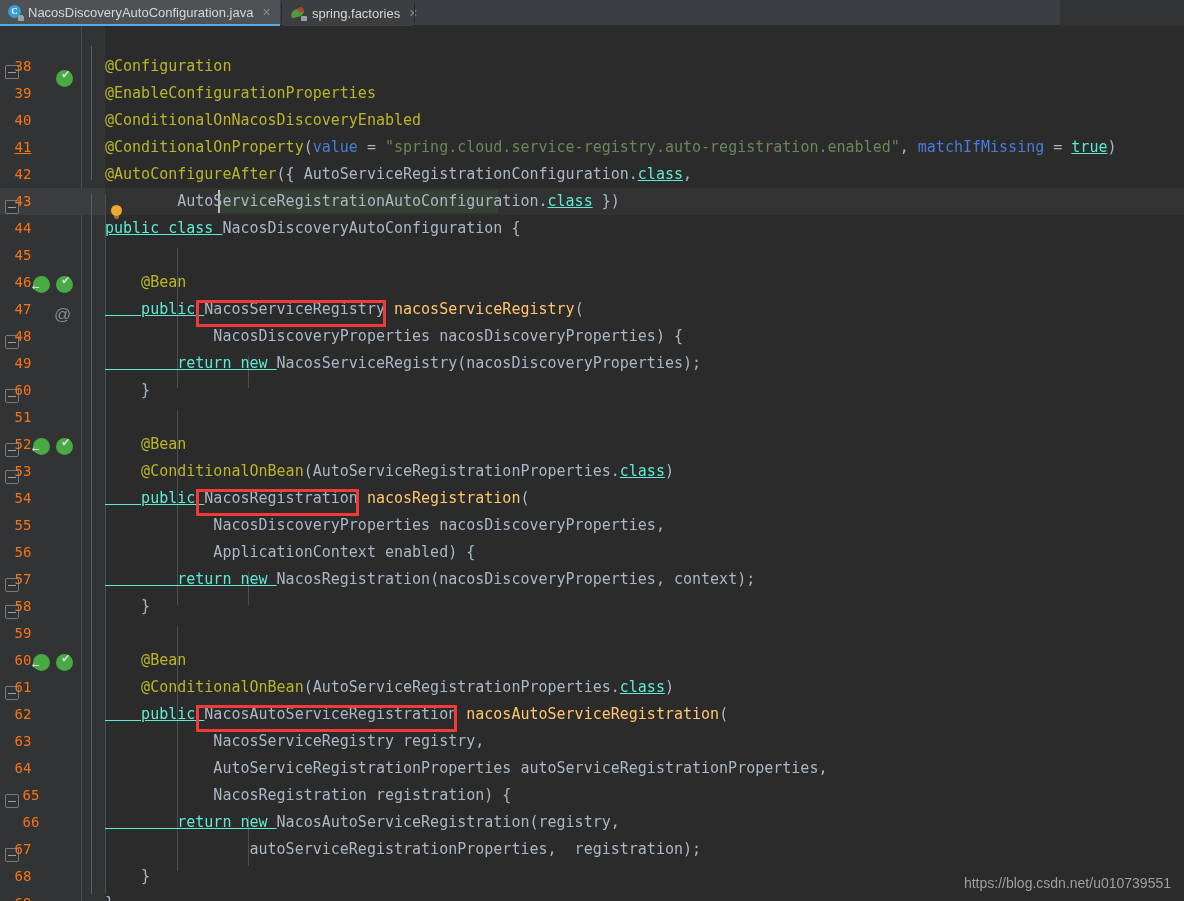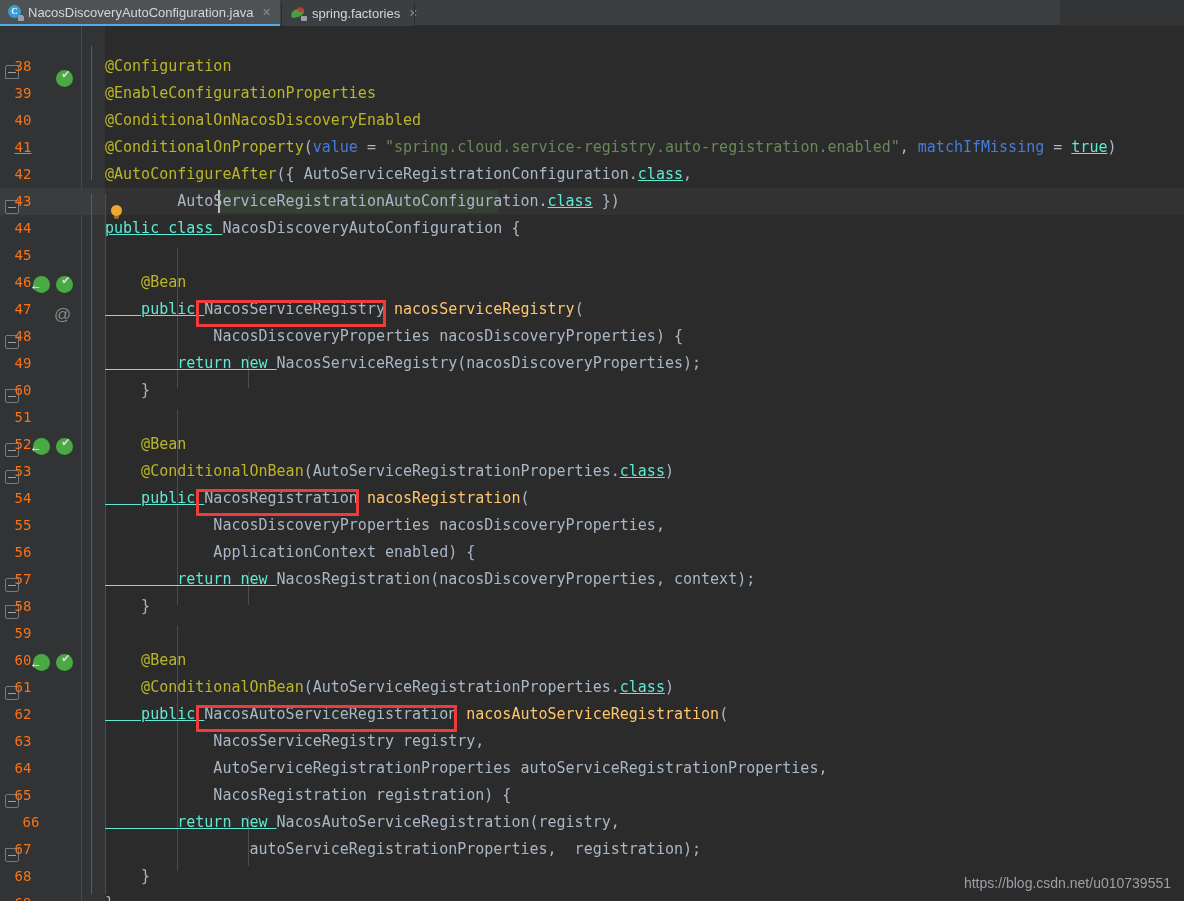--- a/index.html
+++ b/index.html
@@ -221,21 +221,21 @@
     <div class="lineno" style="top:486px;">55</div>
     <div class="lineno" style="top:513px;">56</div>
     <div class="lineno" style="top:540px;">57</div>
     <div class="lineno" style="top:567px;">58</div>
     <div class="lineno" style="top:594px;">59</div>
     <div class="lineno" style="top:621px;">60</div>
     <div class="lineno" style="top:648px;">61</div>
     <div class="lineno" style="top:675px;">62</div>
     <div class="lineno" style="top:702px;">63</div>
     <div class="lineno" style="top:729px;">64</div>
-    <div class="lineno" style="top:756px;">65</div>
+    <div class="lineno" style="top:756px;margin-left:8px;">65</div>
     <div class="lineno" style="top:783px;margin-left:8px;">66</div>
     <div class="lineno" style="top:810px;">67</div>
     <div class="lineno" style="top:837px;">68</div>
     <div class="lineno" style="top:864px;">69</div>
 
     <div class="idhl" style="left:219px;top:164px;width:279px;height:23px;"></div>
     <div class="caret" style="left:218px;top:164px;height:23px;"></div>
 
     <div class="code" style="top:27px;"><span class="ann">@Configuration</span></div>
 

